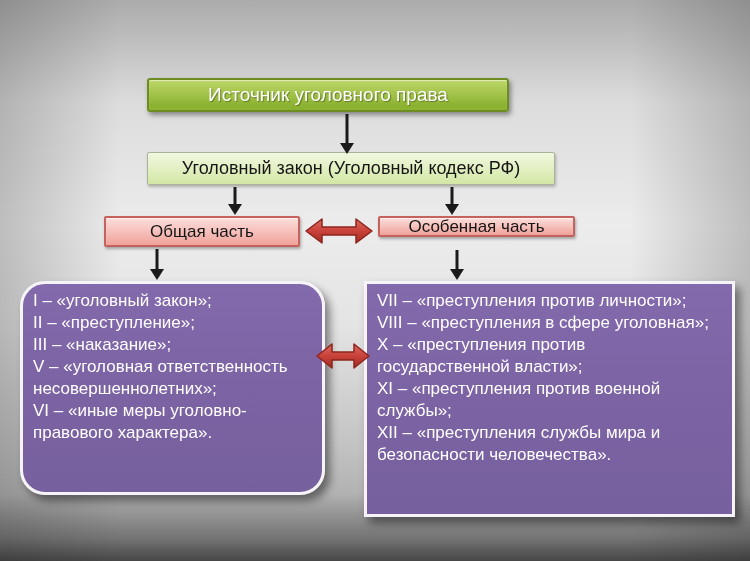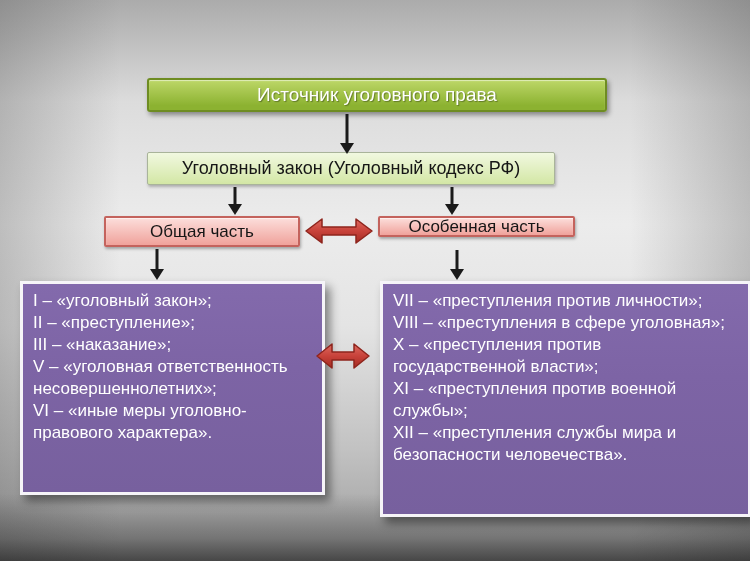--- a/index.html
+++ b/index.html
@@ -12,21 +12,21 @@
     width:750px;height:561px;
     margin:0 auto;
     overflow:hidden;
     background:
       linear-gradient(to bottom, rgba(30,30,30,0) 88%, rgba(30,30,30,0.35) 96%, rgba(20,20,20,0.62) 100%),
       linear-gradient(to right, rgba(70,70,70,0.28) 0%, rgba(255,255,255,0) 16%, rgba(255,255,255,0) 84%, rgba(70,70,70,0.28) 100%),
       linear-gradient(to bottom, #ababab 0%, #dcdcdc 18%, #ececec 40%, #e4e4e4 58%, #c2c2c2 80%, #9a9a9a 100%);
   }
   .box{position:absolute;box-sizing:border-box;display:flex;align-items:center;justify-content:center;text-align:center;}
   .box-source{
-    left:147px;top:78px;width:460px;height:34px;
+    left:147px;top:78px;width:362px;height:34px;
     background:linear-gradient(to bottom, var(--green_top,#bdd768) 0%, var(--green_bottom,#8cb231) 85%);
     border:2px solid var(--green_border,#6e8c22);
     border-radius:3px;
     box-shadow:2px 3px 5px rgba(0,0,0,0.4), inset 0 1px 1px rgba(255,255,255,0.55);
     color:#ffffff;font-size:19px;
     text-shadow:1px 1px 1px rgba(0,0,0,0.35);
   }
   .box-law{
     left:147px;top:152px;width:408px;height:33px;
     background:linear-gradient(to bottom, var(--lightgreen_top,#f1f8e0) 0%, var(--lightgreen_bottom,#d3e7a5) 100%);
@@ -47,22 +47,22 @@
   .box-purple{
     background:linear-gradient(to bottom, #836aac 0%, var(--purple,#7d64a5) 40%, #77609e 100%);
     border:3px solid #f6f4f8;
     box-shadow:5px 6px 9px rgba(0,0,0,0.45);
     color:#ffffff;
     display:block;
     padding:6px 10px 4px 10px;
     font-size:17px;line-height:22px;
     text-align:left;
   }
-  .box-gen-sections{left:20px;top:281px;width:305px;height:214px;}
-  .box-spec-sections{left:364px;top:281px;width:371px;height:236px;margin-left:16px;}
+  .box-gen-sections{left:20px;top:281px;width:305px;height:214px;border-radius:25px;}
+  .box-spec-sections{left:364px;top:281px;width:371px;height:236px;}
   .section-item{white-space:pre-wrap;}
   .connectors{position:absolute;left:0;top:0;pointer-events:none;}
 </style>
 </head>
 <body>
 
 <div class="slide">
 
   <div class="box box-source">
     <span>Источник уголовного права</span>

